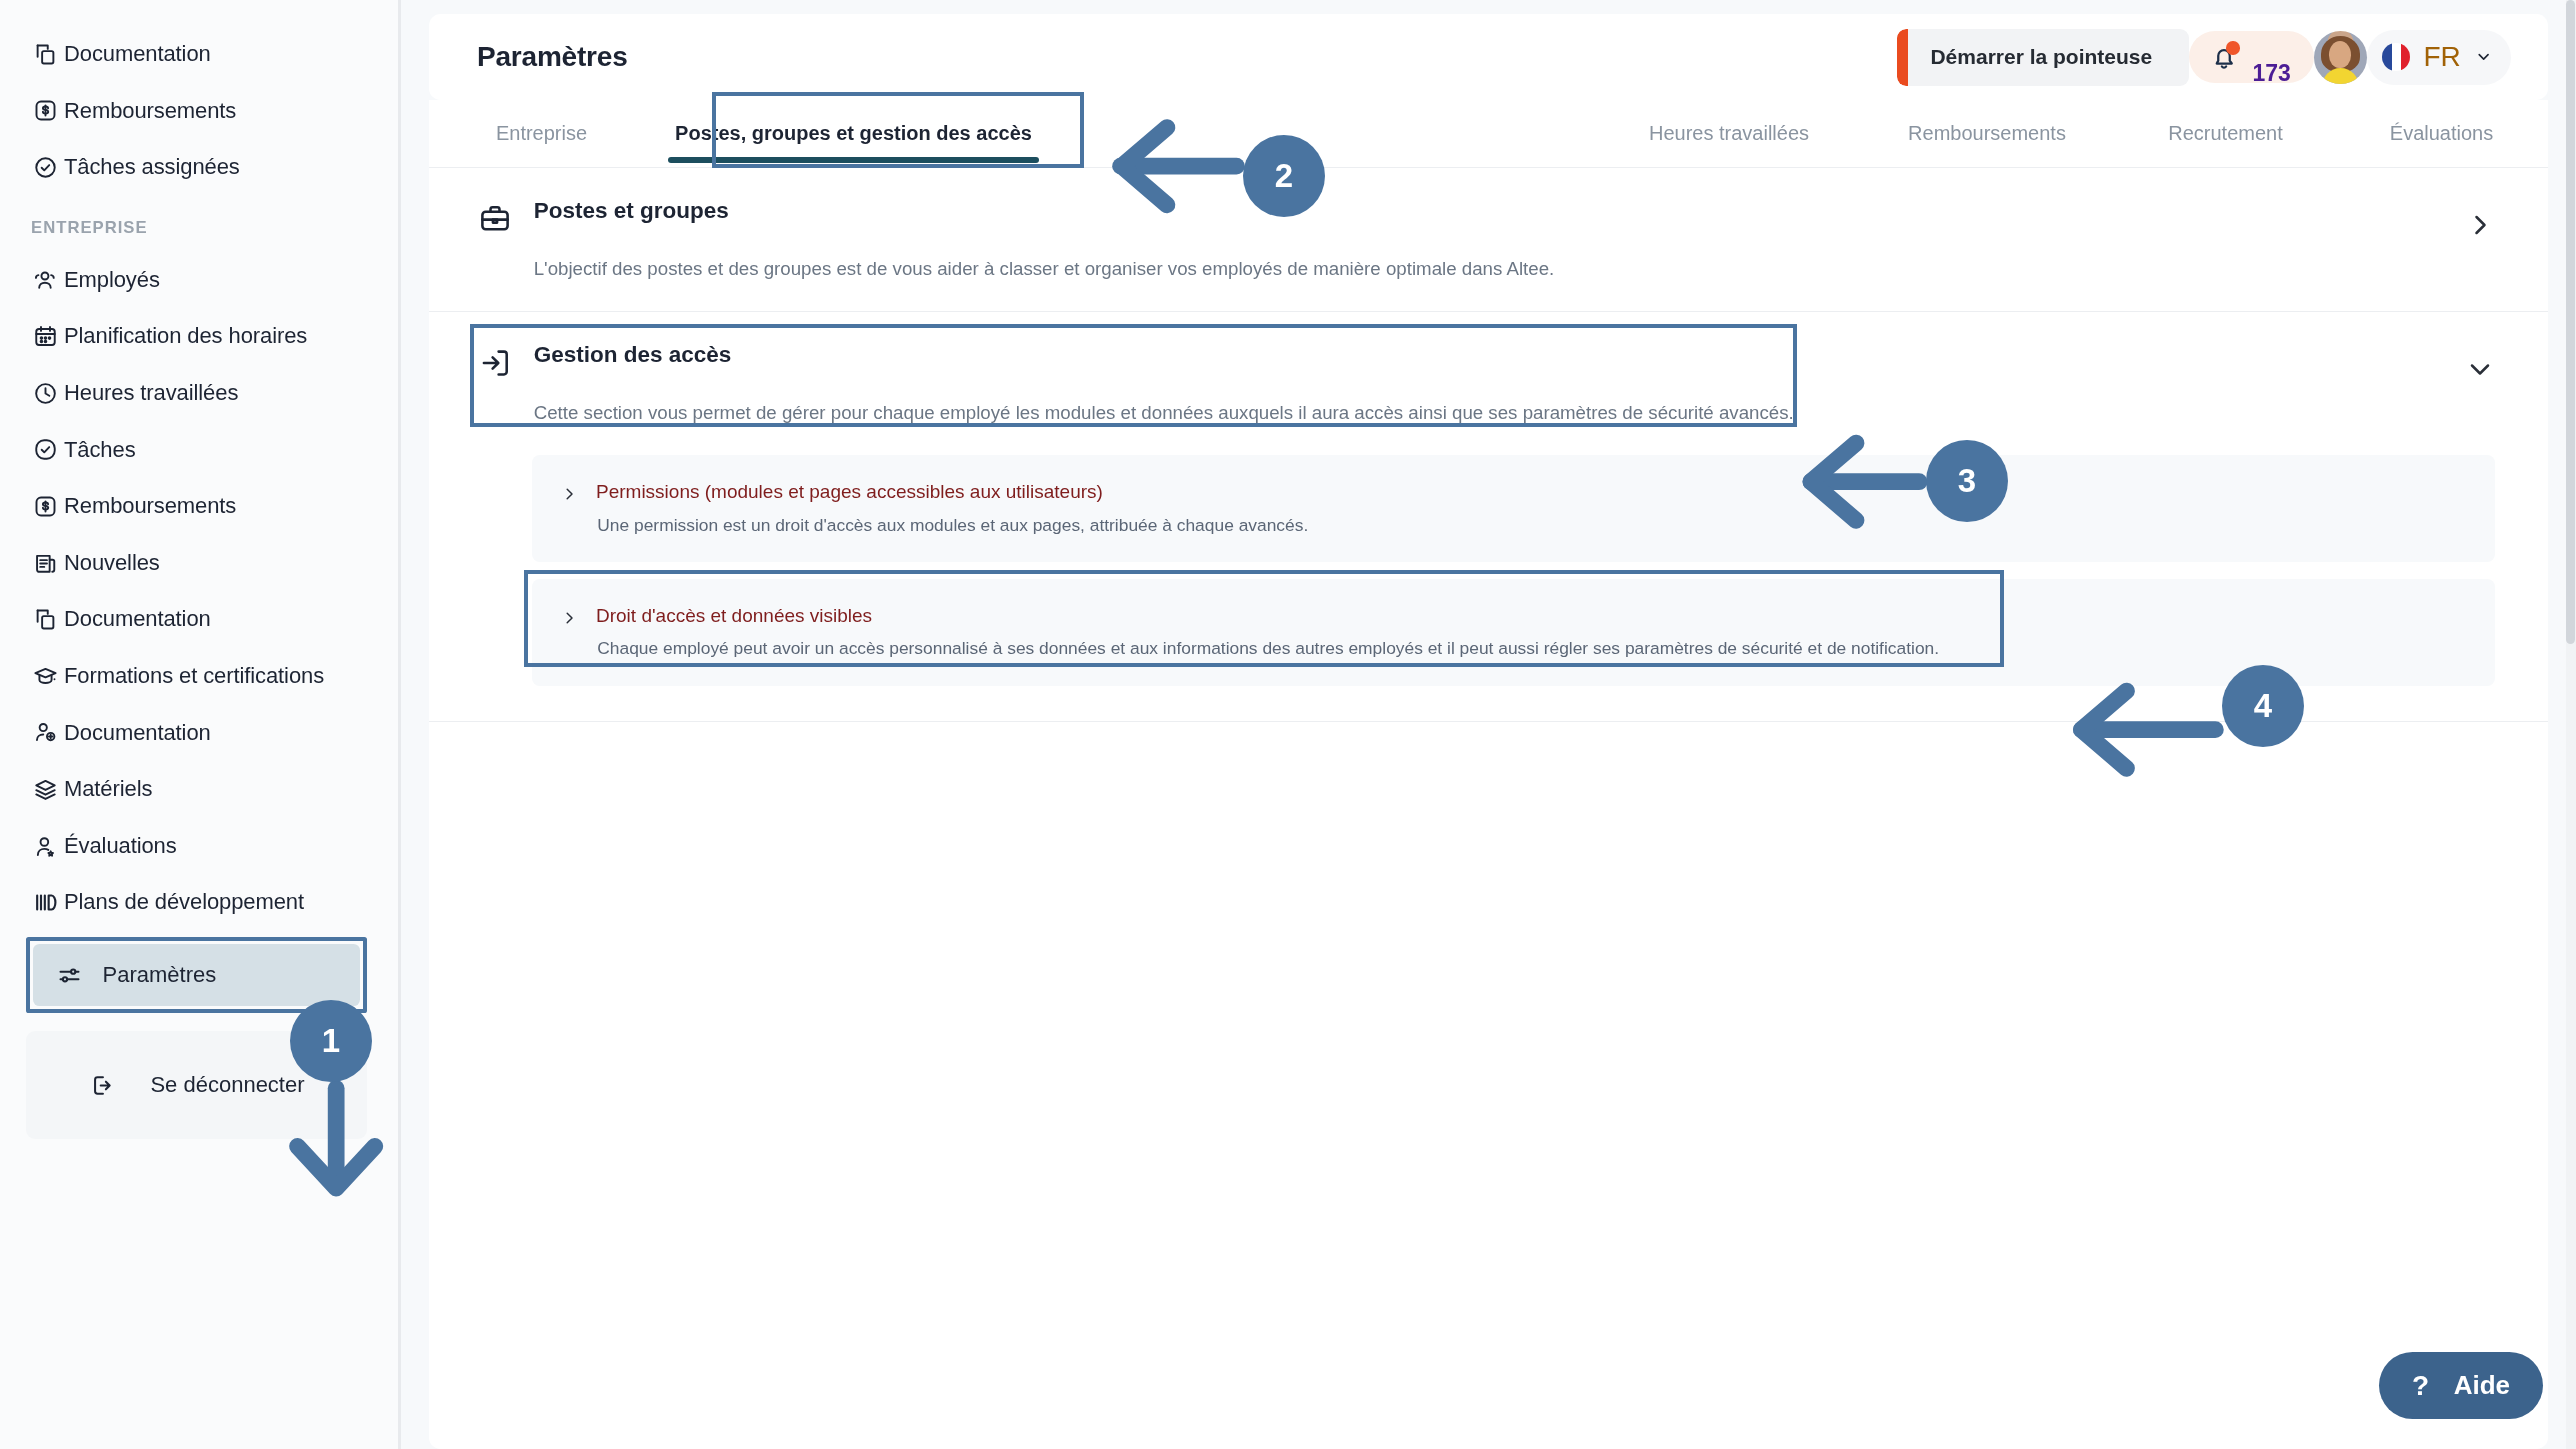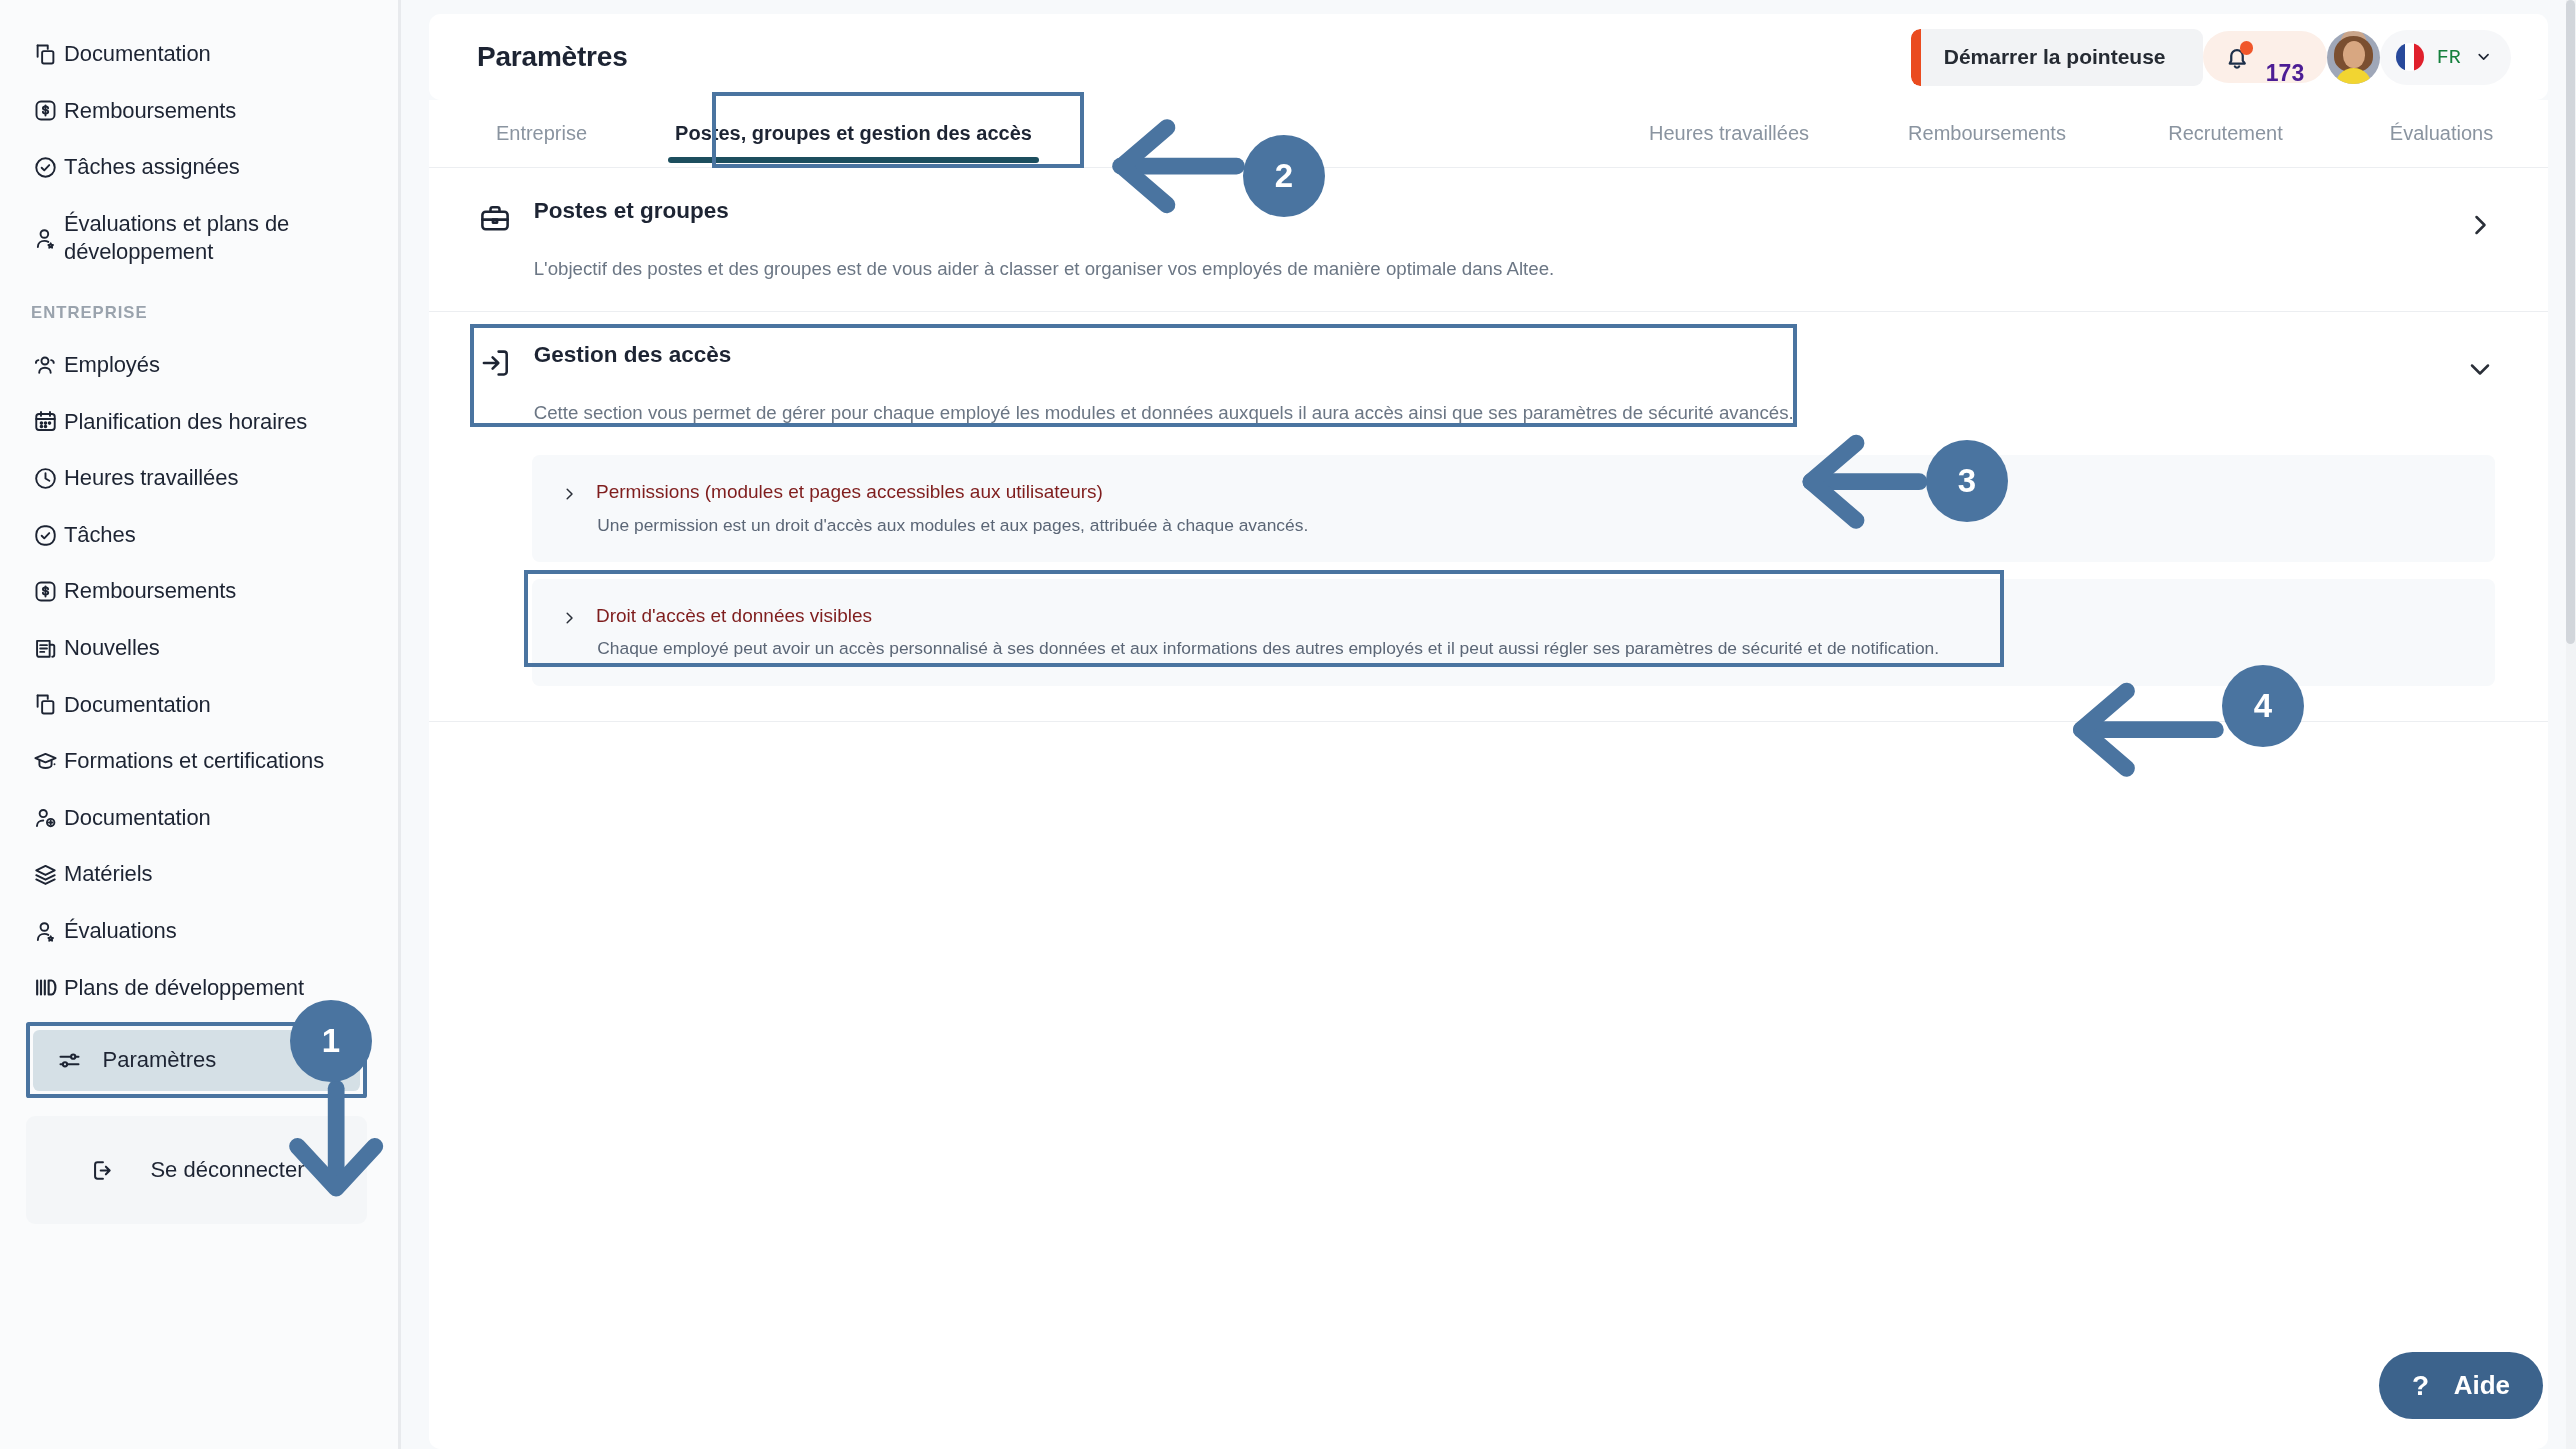--- a/index.html
+++ b/index.html
@@ -108,21 +108,21 @@
   .avatar .shirt { position: absolute; left: 7.7px; bottom: -3.9px; width: 37px; height: 19.3px; background: #f2d531; border-radius: 22px 22px 0 0; }
 
   .lang-pill {
     background: #f6f7f9; border-radius: 28px; height: 55px;
     display: flex; align-items: center; gap: 13px;
     padding: 0 18px 0 15.5px; cursor: pointer;
   }
   .flag { width: 28px; height: 28px; border-radius: 50%; overflow: hidden; display: flex; flex: 0 0 28px; }
   .flag i { display: block; height: 100%; flex: 1; }
   .flag .b { background: #28499b; } .flag .w { background: #fff; } .flag .r { background: #e0202c; }
-  .lang-code { font-size: 20px; color: #15803d; font-weight: 500; font-family: Liberation Mono, monospace; }
+  .lang-code { font-size: 28px; color: #a16207; font-weight: 500; }
   .chev-sm { width: 19.3px; height: 19.3px; }
 
   
   .tabs-card {
     background: #fff; border-radius: 0 0 0 0; margin-right: 28px;
     height: 68px; display: flex; align-items: stretch;
     border-bottom: 1.9px solid #eceef1;
     position: relative; flex: 0 0 68px;
   }
   .tab {
@@ -245,30 +245,20 @@
       <div class="nav-item">
         <span class="nav-icon">
           <svg viewBox="0 0 24 24" fill="none" stroke="#1d2433" stroke-width="1.7" stroke-linecap="round" stroke-linejoin="round">
               <circle cx="12" cy="12" r="8.2"></circle>
               <path d="M8.6 12.2l2.3 2.3 4.4-4.6"></path>
             </svg>
         </span>
         <span class="label">Tâches assignées</span>
       </div>
 
-      <div class="nav-item">
-        <span class="nav-icon">
-          <svg viewBox="0 0 24 24" fill="none" stroke="#1d2433" stroke-width="1.7" stroke-linecap="round" stroke-linejoin="round">
-              <circle cx="11" cy="8" r="3.4"></circle>
-              <path d="M5.2 19.5c0-3.3 2.6-5.4 5.8-5.4 1.3 0 2.5.3 3.5.9"></path>
-              <path d="M16.6 16.3l.6 1.3 1.4.2-1 1 .25 1.4-1.25-.66-1.25.66.25-1.4-1-1 1.4-.2z"></path>
-            </svg>
-        </span>
-        <span class="label">Évaluations et plans de développement</span>
-      </div>
 
       <div class="section-label">ENTREPRISE</div>
 
       <div class="nav-item">
         <span class="nav-icon">
           <svg viewBox="0 0 24 24" fill="none" stroke="#1d2433" stroke-width="1.7" stroke-linecap="round" stroke-linejoin="round">
               <circle cx="11.5" cy="8" r="3.1"></circle>
               <path d="M6.4 18.5c0-2.9 2.3-4.5 5.1-4.5s5.1 1.6 5.1 4.5"></path>
               <path d="M17 7.2c1.4.2 2.3 1.2 2.3 2.5M5.7 7.2C4.4 7.4 3.5 8.4 3.5 9.7"></path>
             </svg>

